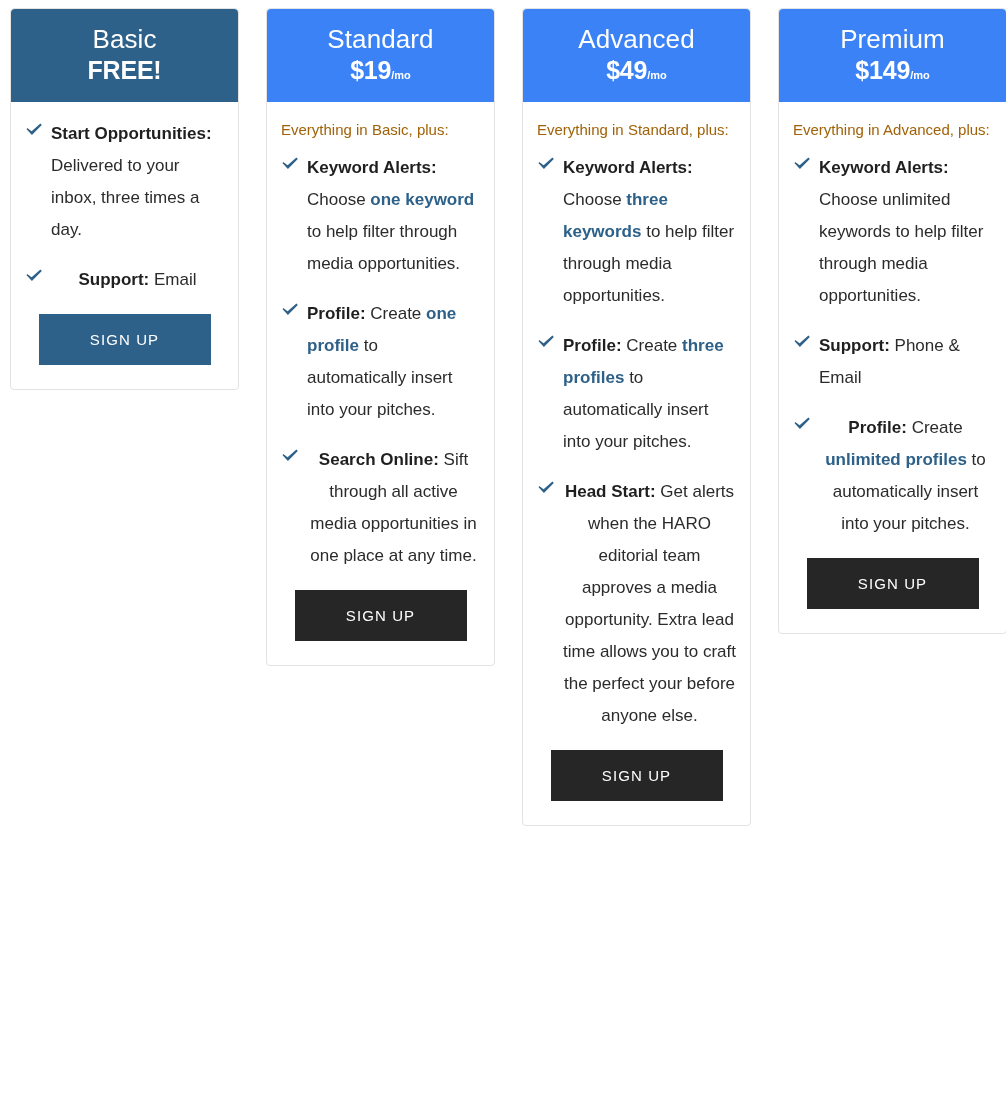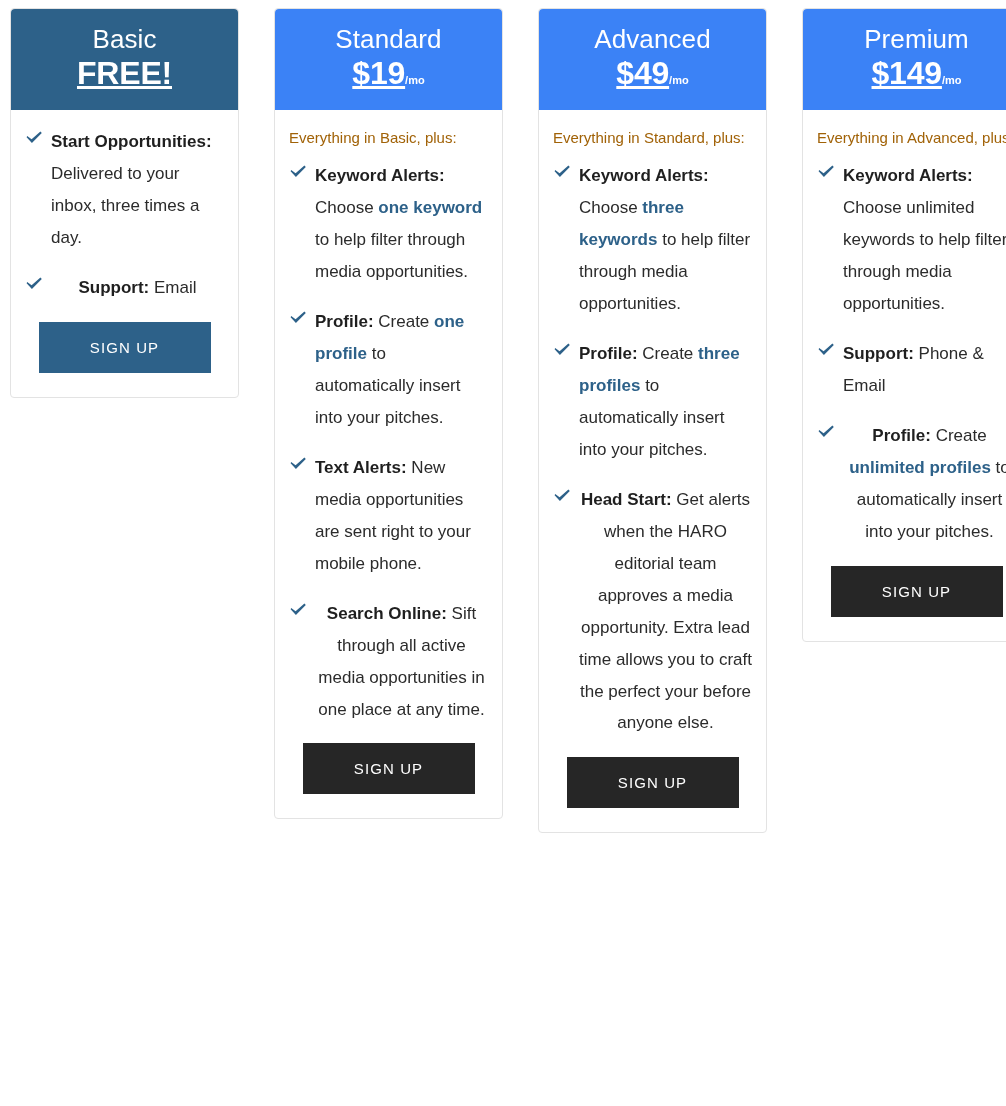--- a/index.html
+++ b/index.html
@@ -16,21 +16,21 @@
     overflow: hidden;
   }
 
   .pricing-grid {
     position: absolute;
     top: 0;
     left: 0;
     width: 856px;
     display: flex;
     align-items: flex-start;
-    gap: 35px;
+    gap: 27px;
     padding: 8px 8px 0 10px;
   }
 
   .plan-card {
     width: 229px;
     flex: 0 0 229px;
     background: #ffffff;
     border: 1px solid #e3e3e3;
     border-radius: 4px;
     display: flex;
@@ -52,24 +52,23 @@
     font-size: 26px;
     font-weight: 400;
     letter-spacing: 0.1px;
   }
   .plan-price-line {
     display: block;
     margin-top: 2px;
     white-space: nowrap;
   }
   .plan-price {
-    font-size: 32px;
+    font-size: 25px;
     font-weight: 700;
     letter-spacing: -0.2px;
-    text-decoration: underline;
   }
   .plan-period {
     font-size: 11px;
     font-weight: 700;
   }
 
   .plan-body {
     padding: 16px 14px 0 14px;
     flex: 1 1 auto;
   }
@@ -178,25 +177,20 @@
             </span><span class="feature-term">Keyword Alerts:</span><span> Choose </span><span class="feature-hl">one keyword</span><span> to help filter through media opportunities.</span></li>
           <li class="feature-item"><span class="check-icon">
               <svg width="18" height="18" viewBox="0 0 18 18" aria-hidden="true">
                 <path d="M1.6 8.2 L2.2 7.0 L6.6 10.2 L15.4 2.6 L16.8 4.0 L6.9 14.1 Z" fill="#2d6189"></path>
               </svg>
             </span><span class="feature-term">Profile:</span><span> Create </span><span class="feature-hl">one profile</span><span> to automatically insert into your pitches.</span></li>
           <li class="feature-item"><span class="check-icon">
               <svg width="18" height="18" viewBox="0 0 18 18" aria-hidden="true">
                 <path d="M1.6 8.2 L2.2 7.0 L6.6 10.2 L15.4 2.6 L16.8 4.0 L6.9 14.1 Z" fill="#2d6189"></path>
               </svg>
-            </span><span class="feature-term">Text Alerts:</span><span> New media opportunities are sent right to your mobile phone.</span></li>
-          <li class="feature-item"><span class="check-icon">
-              <svg width="18" height="18" viewBox="0 0 18 18" aria-hidden="true">
-                <path d="M1.6 8.2 L2.2 7.0 L6.6 10.2 L15.4 2.6 L16.8 4.0 L6.9 14.1 Z" fill="#2d6189"></path>
-              </svg>
             </span><span class="feature-term">Search Online:</span><span> Sift through all active media opportunities in one place at any time.</span></li>
         </ul>
       </div>
       <div class="signup-wrap">
         <button class="signup-btn dark">SIGN UP</button>
       </div>
     </div>
     <div class="plan-card">
       <div class="plan-header dark">
         <span class="plan-name">Advanced</span>

